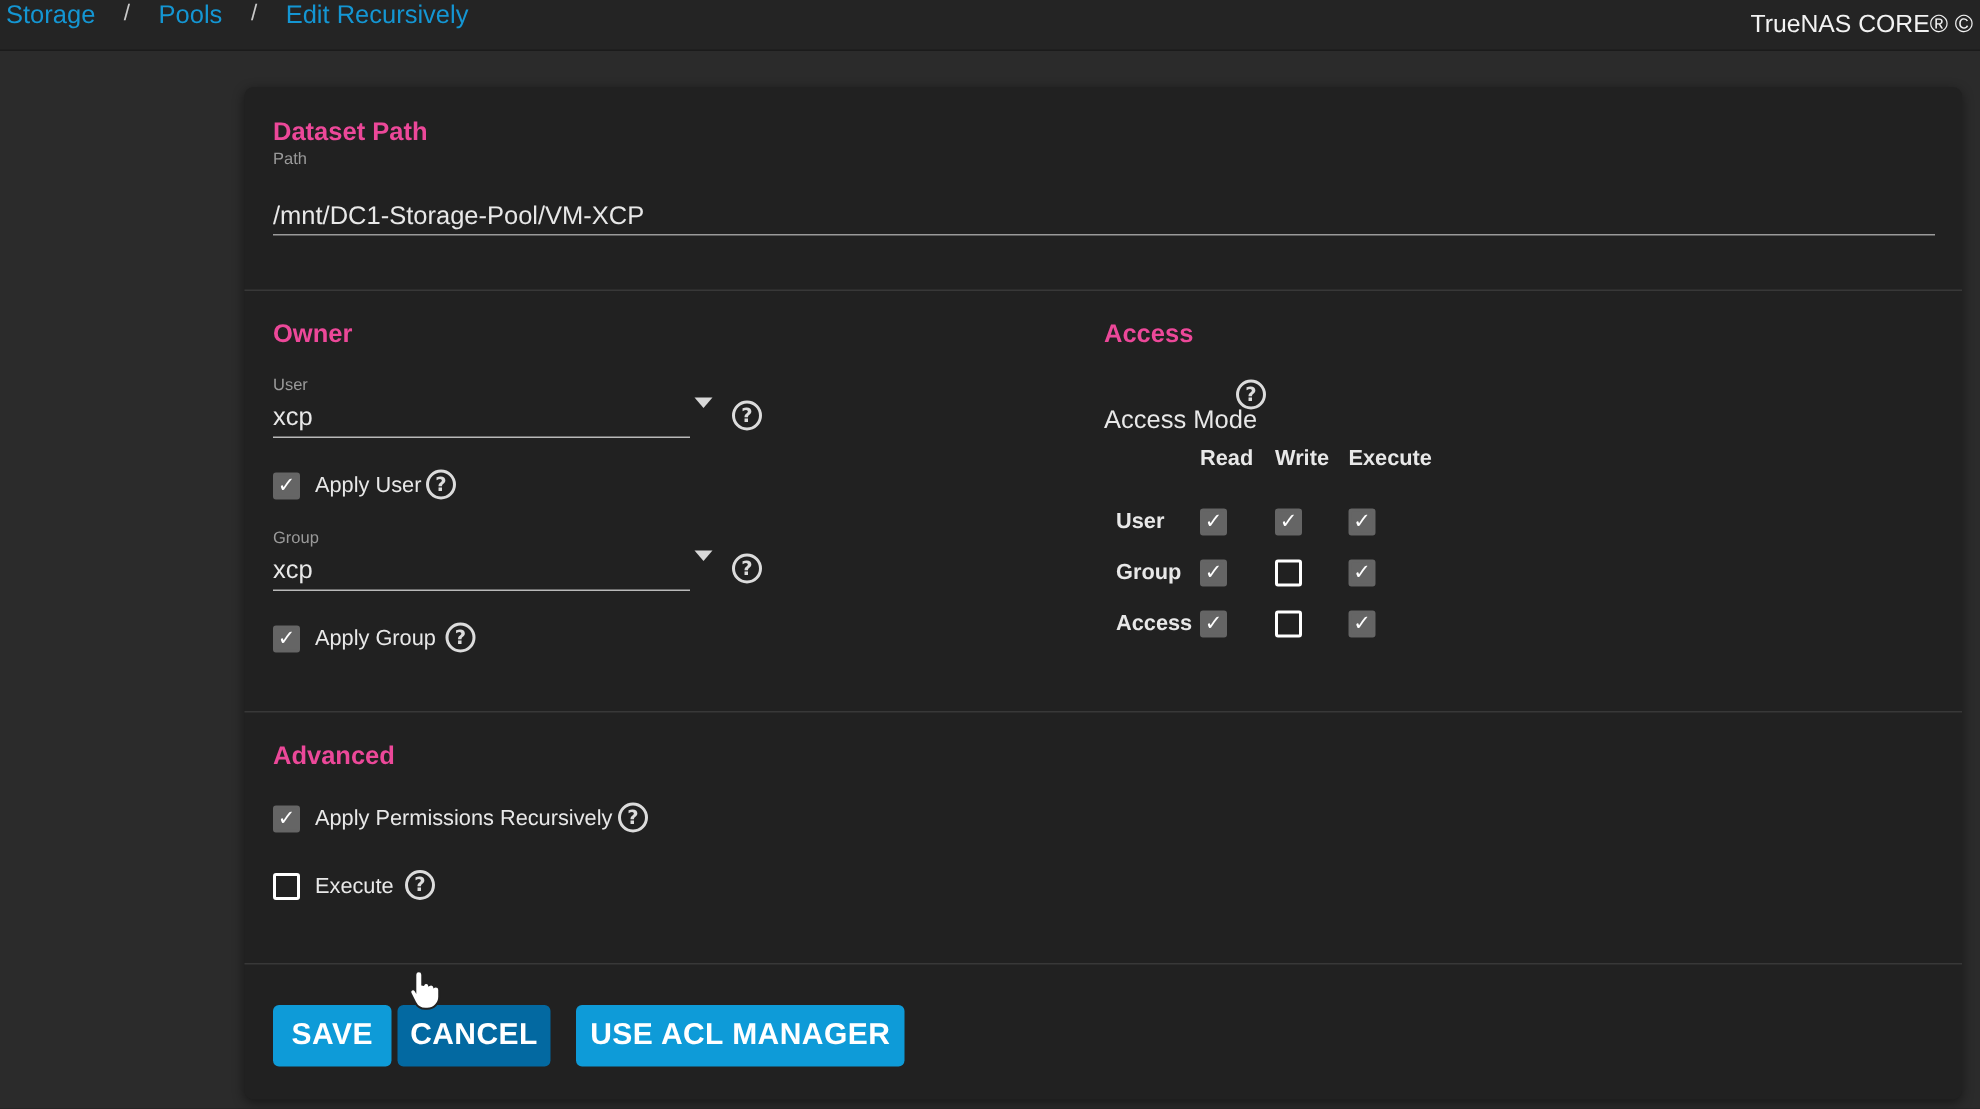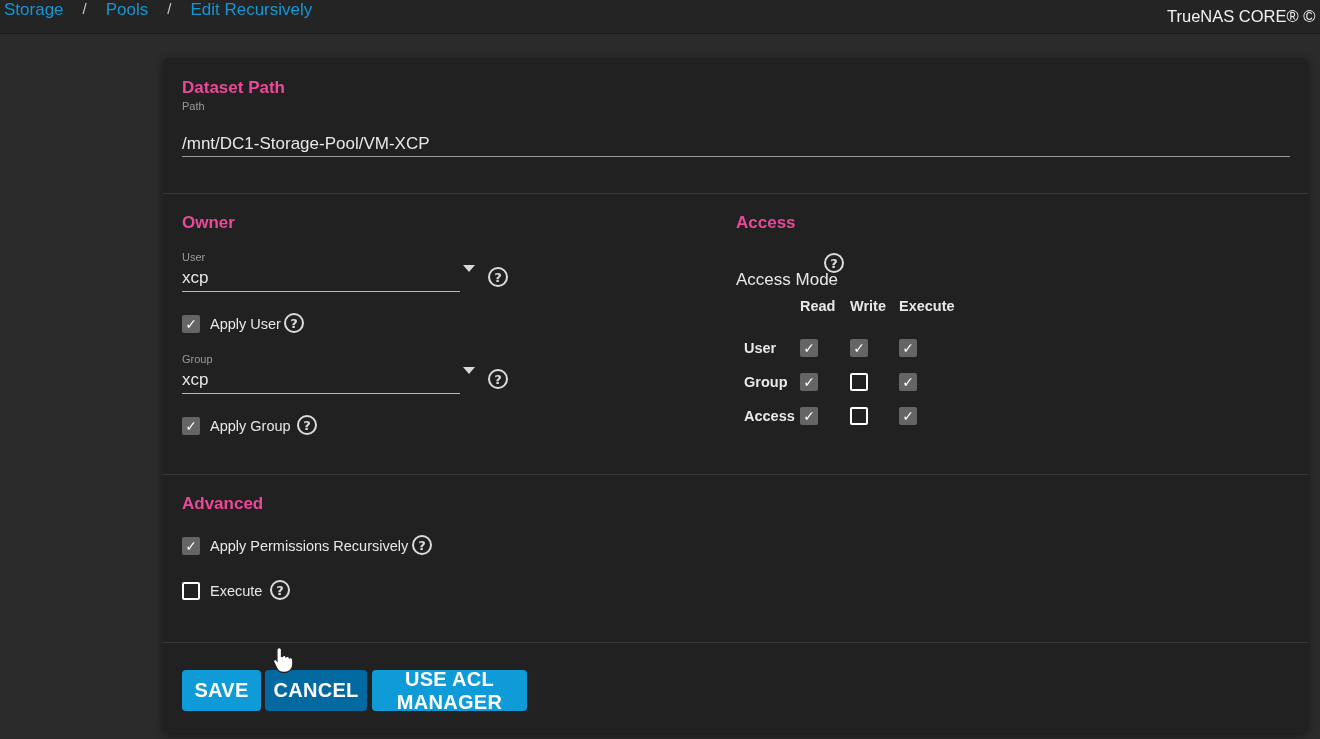--- a/index.html
+++ b/index.html
@@ -197,20 +197,20 @@
   <div class="help" style="left:249px; top:477px;">?</div>
 
   <div class="cb" style="left:19px; top:524px;"></div>
   <div class="cb-label" style="left:47px; top:525px;">Execute</div>
   <div class="help" style="left:107px; top:522px;">?</div>
 
   <div class="divider" style="top:584px;"></div>
 
   <button class="btn btn-blue" style="left:19px; top:612px; width:79px;">SAVE</button>
   <button class="btn btn-gray" style="left:102px; top:612px; width:102px;">CANCEL</button>
-  <button class="btn btn-blue" style="left:209px; top:612px; width:155px;">USE ACL MANAGER</button>
+  <button class="btn btn-blue" style="left:221px; top:612px; width:219px;">USE ACL MANAGER</button>
 </div>
 
 <div class="cursor">
   <svg width="23" height="29" viewBox="0 0 23 29">
     <path d="M7.2 1.5 C8.5 1.5 9.5 2.5 9.5 3.8 L9.5 10.5 L10.3 10.6 C10.6 9.9 11.3 9.4 12.1 9.4 C13 9.4 13.8 10 14 10.8 C14.4 10.5 14.9 10.3 15.4 10.3 C16.4 10.3 17.2 11 17.4 11.9 C17.7 11.7 18.1 11.6 18.5 11.6 C19.8 11.6 20.8 12.6 20.8 13.9 L20.8 18.5 C20.8 22.9 17.2 26.5 12.8 26.5 L11.6 26.5 C8.7 26.5 6.1 24.9 4.8 22.3 L1.7 16.1 C1.3 15.3 1.6 14.3 2.4 13.8 C3.3 13.3 4.4 13.6 4.9 14.4 L4.9 3.8 C4.9 2.5 5.9 1.5 7.2 1.5 Z" fill="#ffffff" stroke="#222222" stroke-width="1.3"></path>
   </svg>
 </div>
 
 </body></html>

